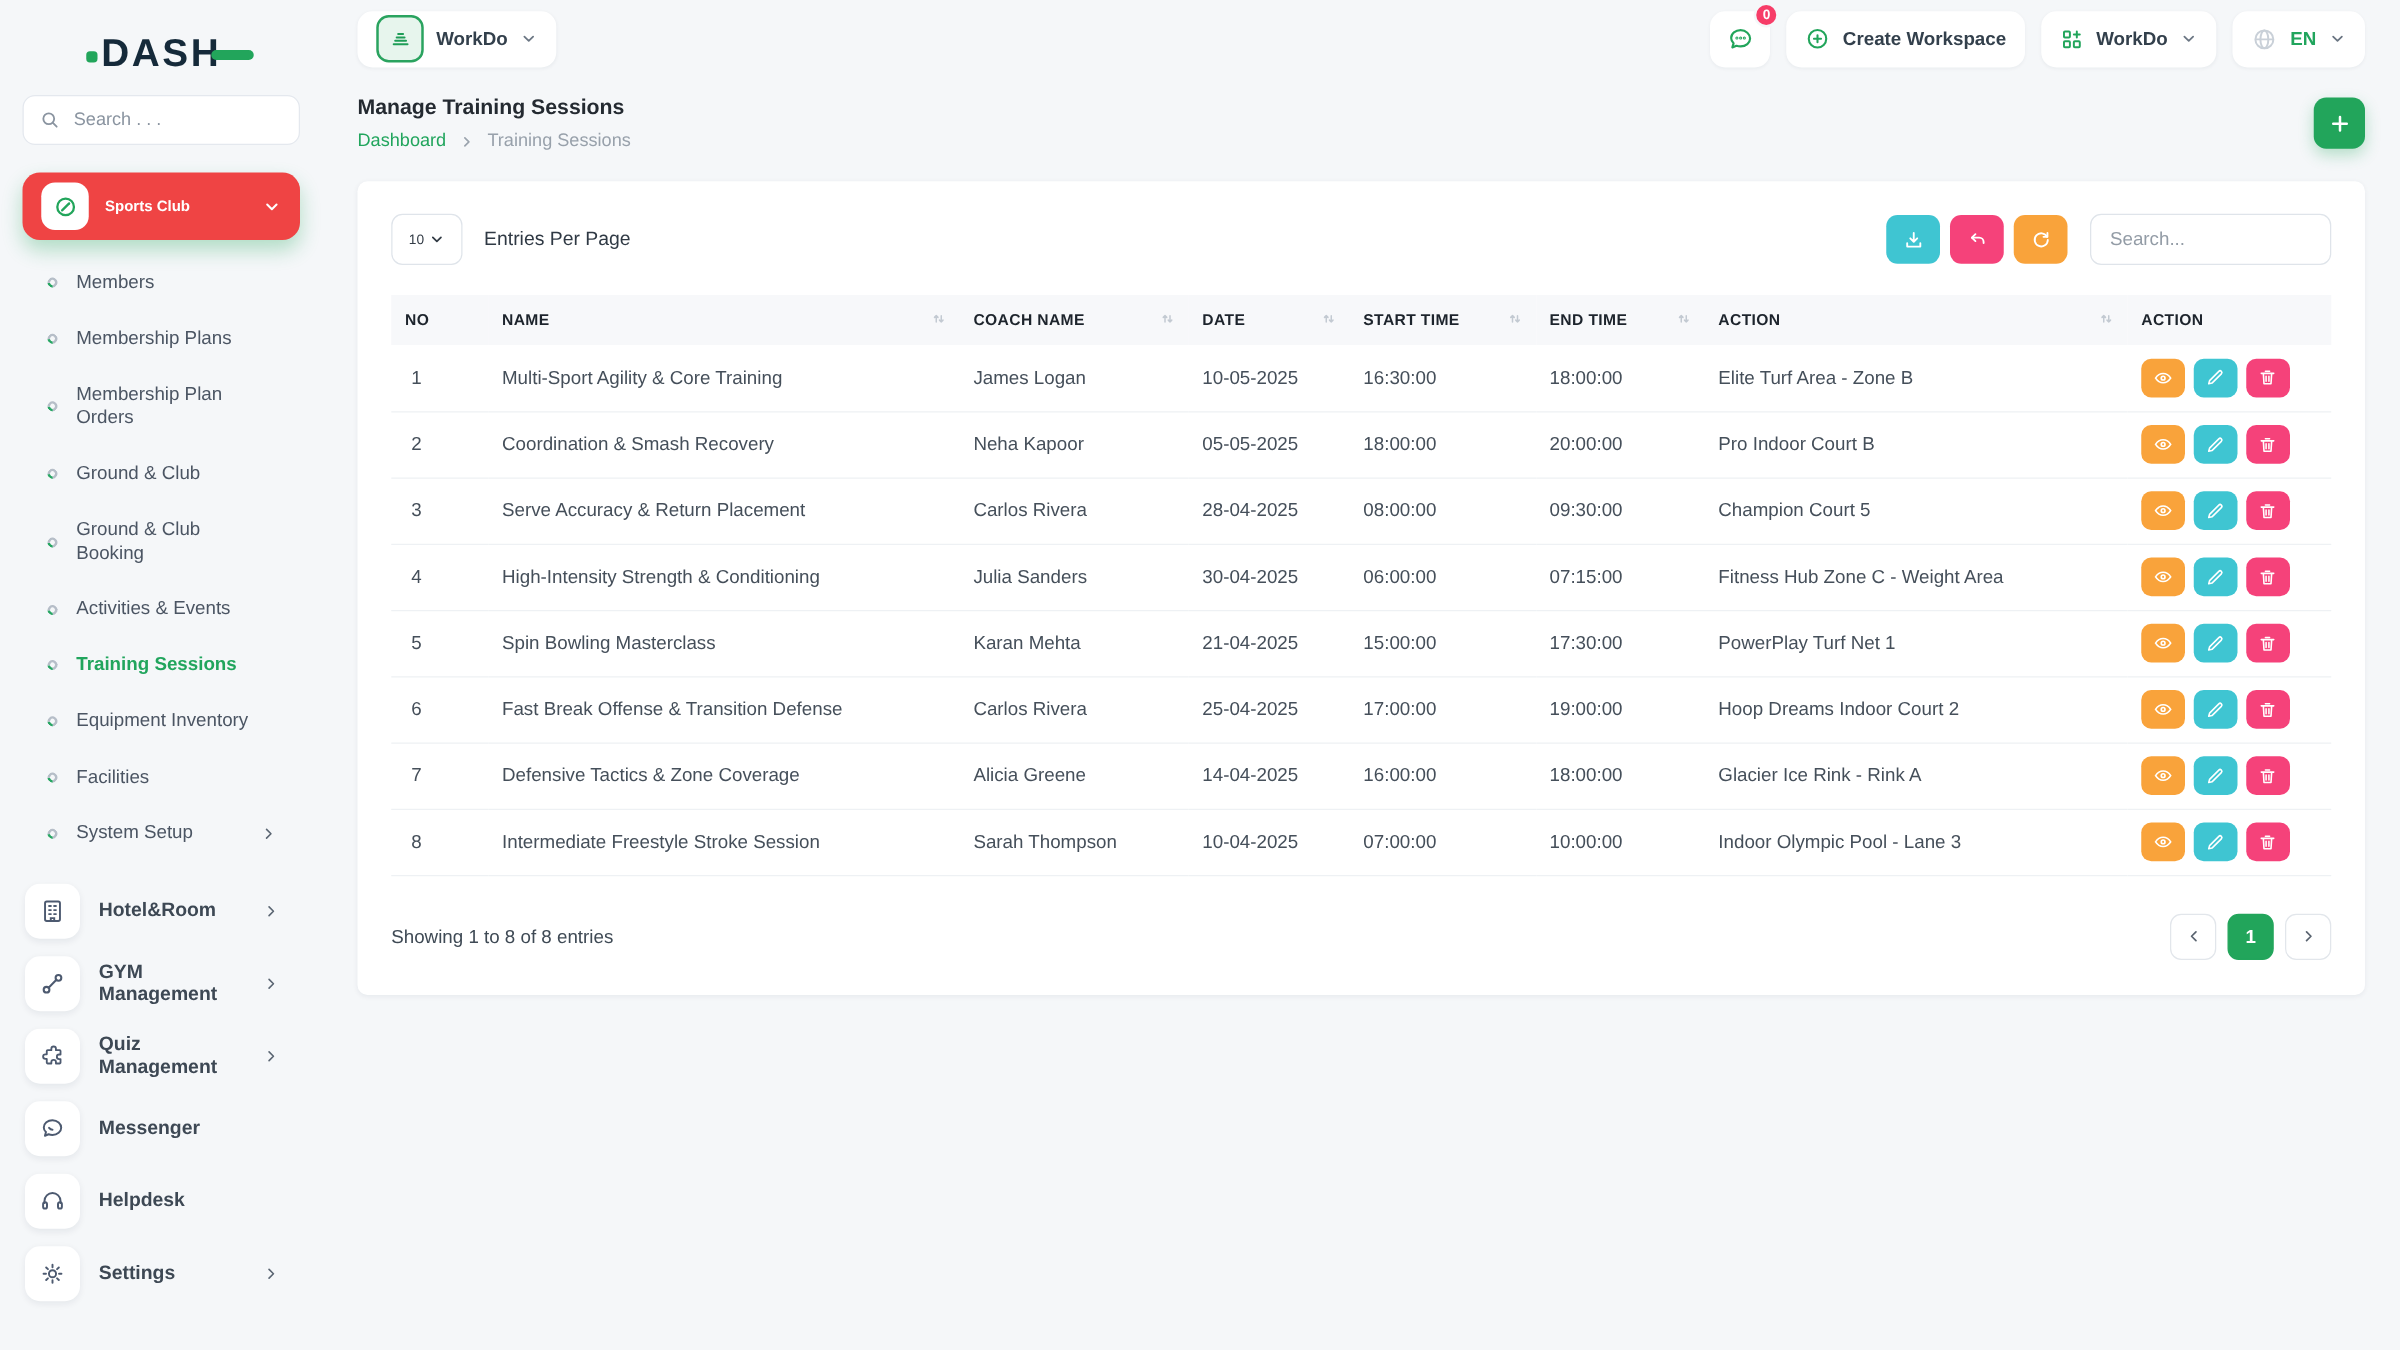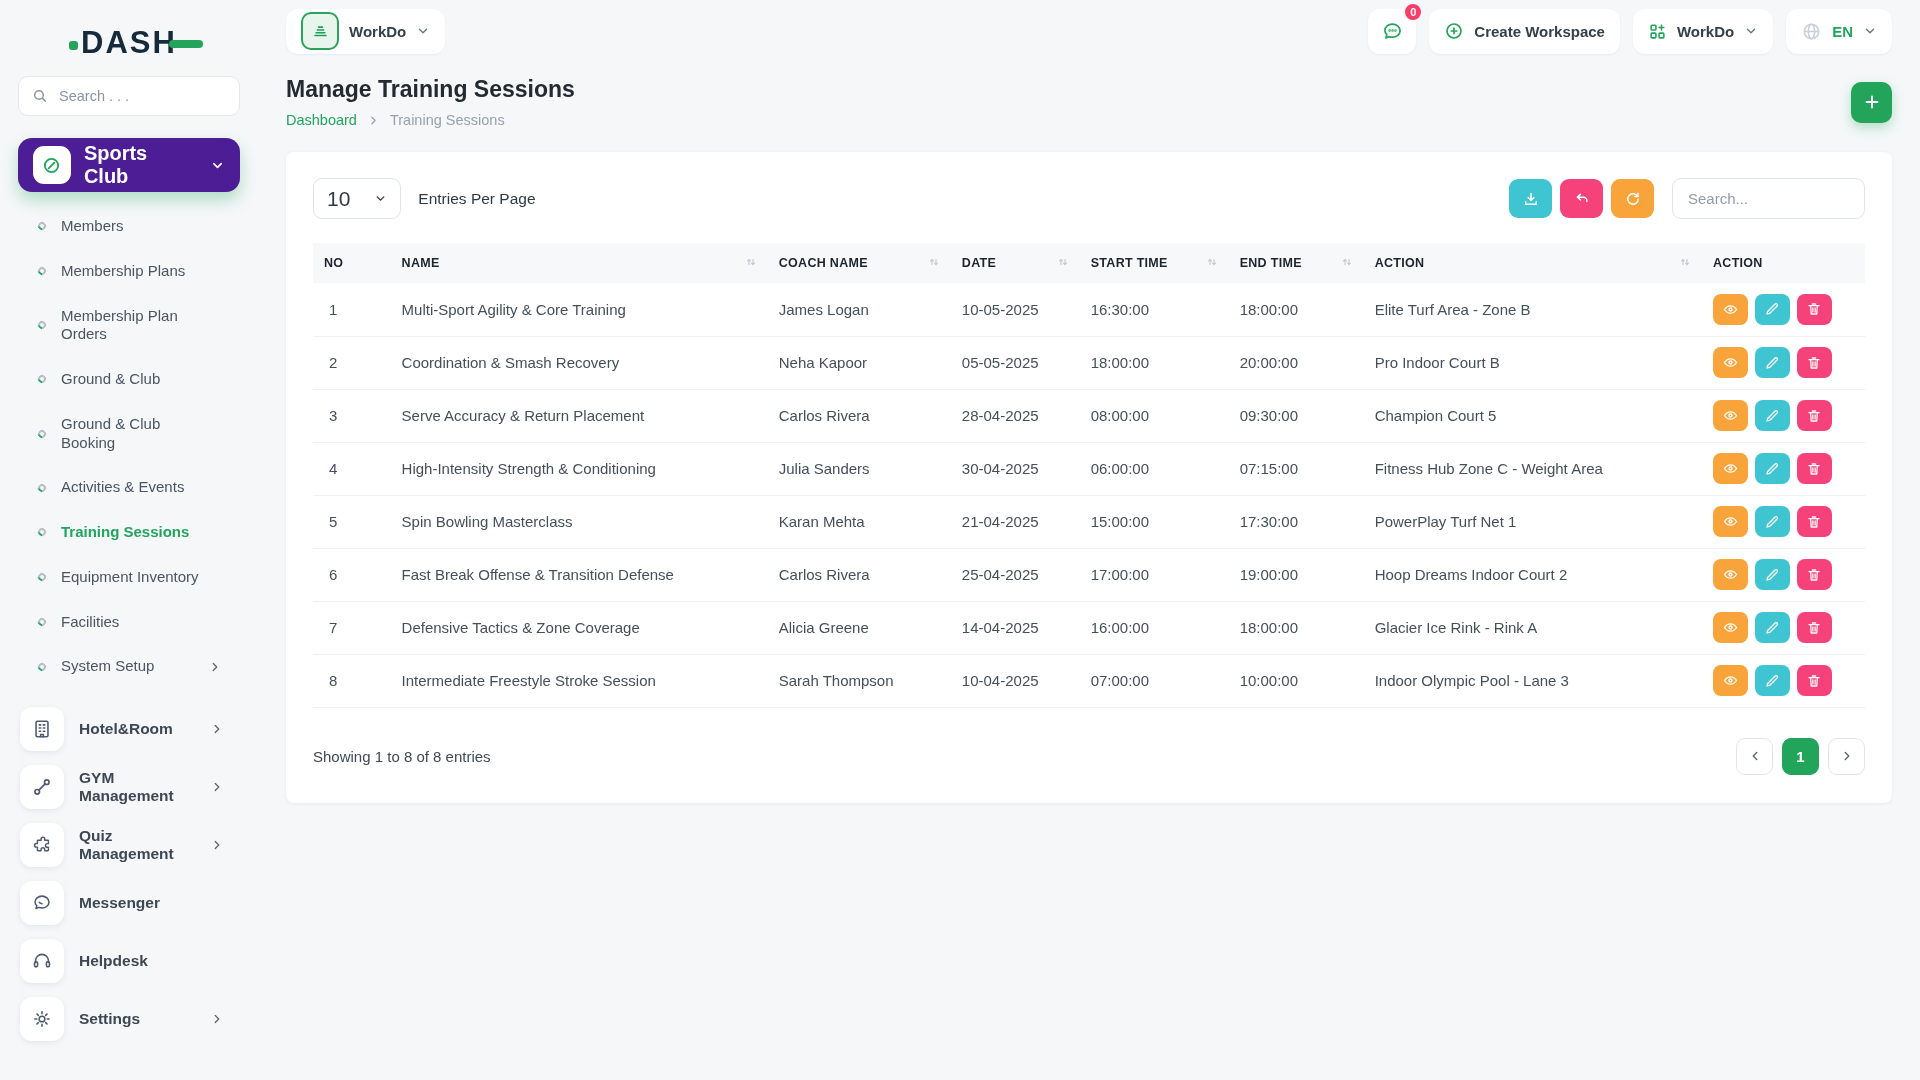--- a/index.html
+++ b/index.html
@@ -17,21 +17,21 @@
   .logo-row { height:58px; display:flex; align-items:center; justify-content:center; }
   .logo { position:relative; display:inline-block; padding:0 10px; }
   .logo-text { font-size:31px; font-weight:800; letter-spacing:2px; color:#152a3a; }
   .logo-dot { position:absolute; left:-2px; top:16px; width:9px; height:9px; background:#22a55b; border-radius:3px; }
   .logo-bar { position:absolute; right:-16px; top:15px; width:34px; height:8px; background:#22a55b; border-radius:4px; }
   .search-box { background:#fff; border:1px solid #e4e8ee; border-radius:10px; height:40px; display:flex; align-items:center; gap:9px; padding:0 13px; color:#8a94a0; margin-top:4px; }
   .search-box svg { flex:0 0 auto; }
   .side-search { border:none; outline:none; background:transparent; font-size:14.5px; color:#5a646e; width:100%; font-family:inherit; }
   .side-search::placeholder { color:#8a94a0; }
 
-  .app-pill { margin-top:22px; background:#4c1d95; border-radius:14px; height:54px; display:flex; align-items:center; gap:13px; padding:0 15px; color:#fff; font-weight:700; font-size:20px; box-shadow:0 8px 16px rgba(34,165,91,.32); cursor:pointer; }
+  .app-pill { margin-top:22px; background:#ef4444; border-radius:14px; height:54px; display:flex; align-items:center; gap:13px; padding:0 15px; color:#fff; font-weight:700; font-size:12px; box-shadow:0 8px 16px rgba(34,165,91,.32); cursor:pointer; }
   .app-pill .iconcard { width:38px; height:38px; background:#fff; border-radius:11px; display:flex; align-items:center; justify-content:center; }
   .app-pill .chev { margin-left:auto; display:flex; }
 
   .subnav { padding:12px 0 2px 14px; }
   .side-item { display:flex; align-items:center; gap:15px; padding:13px 6px; font-size:15px; color:#4b5563; cursor:pointer; }
   .bullet { width:8px; height:8px; border:2px solid #b6bec8; border-bottom-color:#27a663; border-radius:50%; transform:rotate(40deg); flex:0 0 auto; }
   .side-item.active { color:#21a55d; font-weight:700; }
   .side-item .chev { margin-left:auto; margin-right:12px; color:#5b6673; display:flex; }
   .side-label { line-height:1.25; max-width:150px; }
 
@@ -45,30 +45,30 @@
   .topbar { height:62px; display:flex; align-items:center; justify-content:space-between; }
   .pill { background:#fff; border-radius:12px; display:flex; align-items:center; gap:10px; padding:0 15px; height:45px; font-size:15px; color:#33404c; font-weight:600; box-shadow:0 1px 3px rgba(25,39,60,.05); cursor:pointer; }
   .pill .chev { display:flex; color:#6b7683; }
   .topbar-right { display:flex; align-items:center; gap:13px; }
   .icon-btn { position:relative; width:48px; height:45px; background:#fff; border-radius:12px; display:flex; align-items:center; justify-content:center; box-shadow:0 1px 3px rgba(25,39,60,.05); cursor:pointer; }
   .badge { position:absolute; top:-7px; right:-7px; min-width:20px; height:20px; background:#f73d68; color:#fff; border-radius:50%; font-size:11px; font-weight:700; display:flex; align-items:center; justify-content:center; border:2px solid #f5f7f9; }
   .lang-label { color:#21a55d; font-weight:700; }
   .ws-icon { width:38px; height:38px; border-radius:10px; background:#e7f5ed; border:2px solid #2aa35f; display:flex; align-items:center; justify-content:center; }
 
   .page-head { display:flex; align-items:center; justify-content:space-between; margin-top:14px; }
-  .page-title { font-size:23px; font-weight:700; color:#242a31; }
+  .page-title { font-size:17px; font-weight:700; color:#242a31; }
   .breadcrumb { display:flex; align-items:center; gap:10px; margin-top:9px; font-size:14.5px; }
   .bc-link { color:#21a55d; cursor:pointer; }
   .bc-sep { color:#9aa3ad; display:flex; }
   .bc-current { color:#98a1ab; }
   .add-btn { width:41px; height:41px; background:#22a55b; border:none; border-radius:10px; color:#fff; display:flex; align-items:center; justify-content:center; cursor:pointer; box-shadow:0 5px 12px rgba(34,165,91,.3); }
 
   .card { background:#fff; border-radius:8px; margin-top:24px; padding:26px 27px 28px 27px; box-shadow:0 1px 4px rgba(25,39,60,.06); }
   .controls { display:flex; align-items:center; }
-  .select { border:1px solid #dfe4ea; border-radius:9px; height:41px; padding:0 13px; display:flex; align-items:center; gap:24px; font-size:21px; color:#333c46; background:#fff; cursor:pointer; }
+  .select { border:1px solid #dfe4ea; border-radius:9px; height:41px; padding:0 13px; display:flex; align-items:center; gap:4px; font-size:11px; color:#333c46; background:#fff; cursor:pointer; }
   .select .chev { display:flex; color:#333c46; }
   .entries-label { margin-left:17px; font-size:15.5px; color:#2f3944; }
   .ctrl-right { margin-left:auto; display:flex; align-items:center; gap:8px; }
   .sq-btn { width:43px; height:39px; border:none; border-radius:9px; display:flex; align-items:center; justify-content:center; color:#fff; cursor:pointer; }
   .sq-btn.teal { background:#3fc5d2; }
   .sq-btn.pink { background:#f5427a; }
   .sq-btn.orange { background:#f9a33b; }
   .tbl-search { border:1px solid #dfe4ea; border-radius:9px; height:41px; width:193px; padding:0 15px; margin-left:10px; font-size:15px; color:#5a646e; outline:none; font-family:inherit; }
   .tbl-search::placeholder { color:#939ca6; }
 

